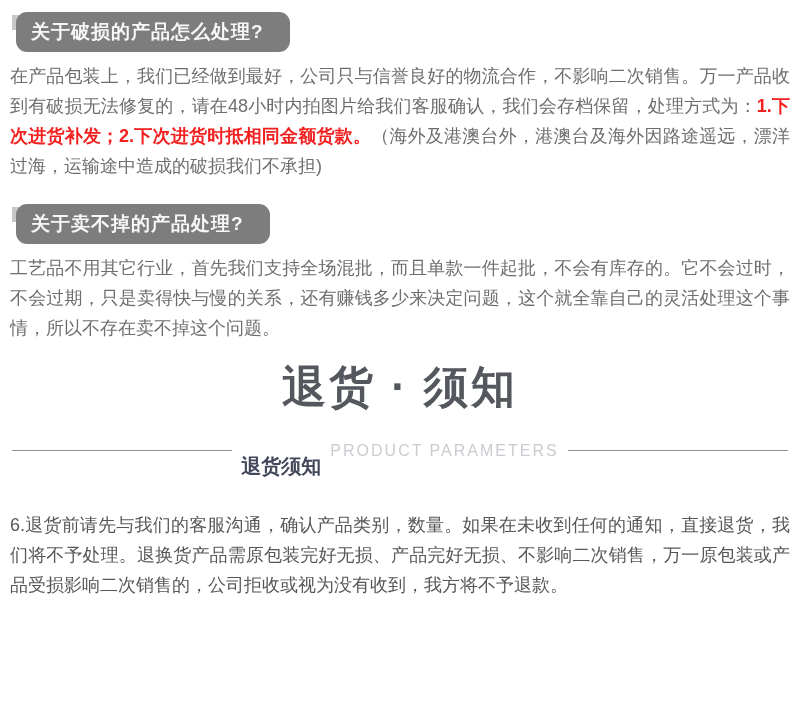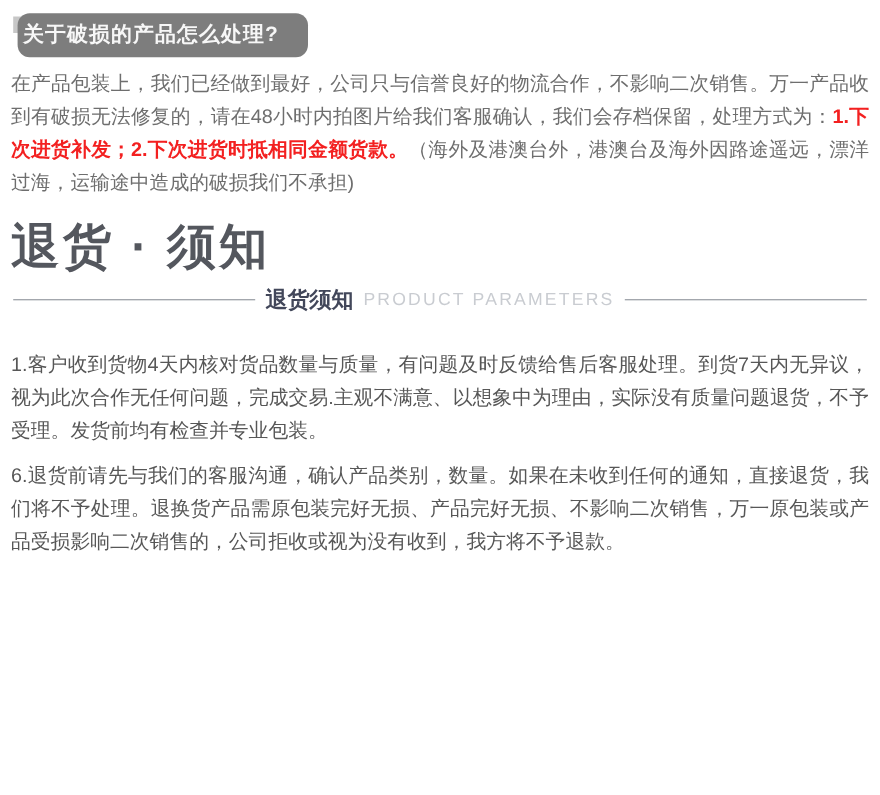--- a/index.html
+++ b/index.html
@@ -22,54 +22,55 @@
   }
   .ribbon {
     position: relative;
     display: inline-block;
     margin-left: 4px;
     background: #7d7d7d;
     color: #f7f7f7;
     font-size: 19px;
     font-weight: bold;
     line-height: 40px;
-    padding: 0 26px 0 5px;
+    padding: 0 26px 0 15px;
     border-radius: 11px;
     letter-spacing: 1px;
   }
 
   .para {
     font-size: 18px;
     line-height: 30px;
     color: #6e6e6e;
     margin: 9px 0 0 0;
     text-align: justify;
   }
   .highlight { color: #f32020; font-weight: bold; }
 
   .section-unsold { margin-top: 23px; }
 
   .returns-title {
+    text-align: center;
     font-size: 44px;
     font-weight: bold;
     color: #54575e;
     letter-spacing: 3px;
     margin-top: 16px;
     line-height: 56px;
   }
   .subtitle-row {
     display: flex;
     align-items: center;
     justify-content: center;
     gap: 9px;
     margin-top: 6px;
     padding: 0 2px;
   }
   .sub-line { flex: 1; height: 1px; background: #8d929a; }
-  .subtitle-zh { font-size: 20px; font-weight: bold; color: #42475a; white-space: nowrap; }
+  .subtitle-zh { font-size: 20px; font-weight: bold; color: #42475a; white-space: nowrap; margin-top: 32px; }
   .subtitle-en { font-size: 16px; color: #c9ccd1; letter-spacing: 2px; white-space: nowrap; }
 
   .terms { margin-top: 30px; }
   .terms .term {
     font-size: 18px;
     line-height: 30px;
     color: #575757;
     margin: 0 0 11px 0;
     text-align: justify;
   }
@@ -80,29 +81,35 @@
 <div class="page">
 
   <div class="section">
     <div class="ribbon-wrap">
       <span class="fold"></span>
       <span class="ribbon">关于破损的产品怎么处理?</span>
     </div>
     <p class="para"><span>在产品包装上，我们已经做到最好，公司只与信誉良好的物流合作，不影响二次销售。万一产品收到有破损无法修复的，请在48小时内拍图片给我们客服确认，我们会存档保留，处理方式为：</span><span class="highlight">1.下次进货补发；2.下次进货时抵相同金额货款。</span><span>（海外及港澳台外，港澳台及海外因路途遥远，漂洋过海，运输途中造成的破损我们不承担)</span></p>
   </div>
 
+  <div class="section section-unsold">
+    <div class="ribbon-wrap">
+      <span class="fold"></span>
+      <span class="ribbon">关于卖不掉的产品处理?</span>
+    </div>
+    <p class="para">工艺品不用其它行业，首先我们支持全场混批，而且单款一件起批，不会有库存的。它不会过时，不会过期，只是卖得快与慢的关系，还有赚钱多少来决定问题，这个就全靠自己的灵活处理这个事情，所以不存在卖不掉这个问题。</p>
+  </div>
 
   <div class="returns-header">
     <div class="returns-title">退货 · 须知</div>
     <div class="subtitle-row">
       <span class="sub-line"></span>
       <span class="subtitle-zh">退货须知</span>
       <span class="subtitle-en">PRODUCT PARAMETERS</span>
       <span class="sub-line"></span>
     </div>
   </div>
 
   <div class="terms">
-    <p class="term">1.客户收到货物4天内核对货品数量与质量，有问题及时反馈给售后客服处理。到货7天内无异议，视为此次合作无任何问题，完成交易.主观不满意、以想象中为理由，实际没有质量问题退货，不予受理。发货前均有检查并专业包装。</p>
     <p class="term">6.退货前请先与我们的客服沟通，确认产品类别，数量。如果在未收到任何的通知，直接退货，我们将不予处理。退换货产品需原包装完好无损、产品完好无损、不影响二次销售，万一原包装或产品受损影响二次销售的，公司拒收或视为没有收到，我方将不予退款。</p>
   </div>
 
 </div>
 
 </body></html>

